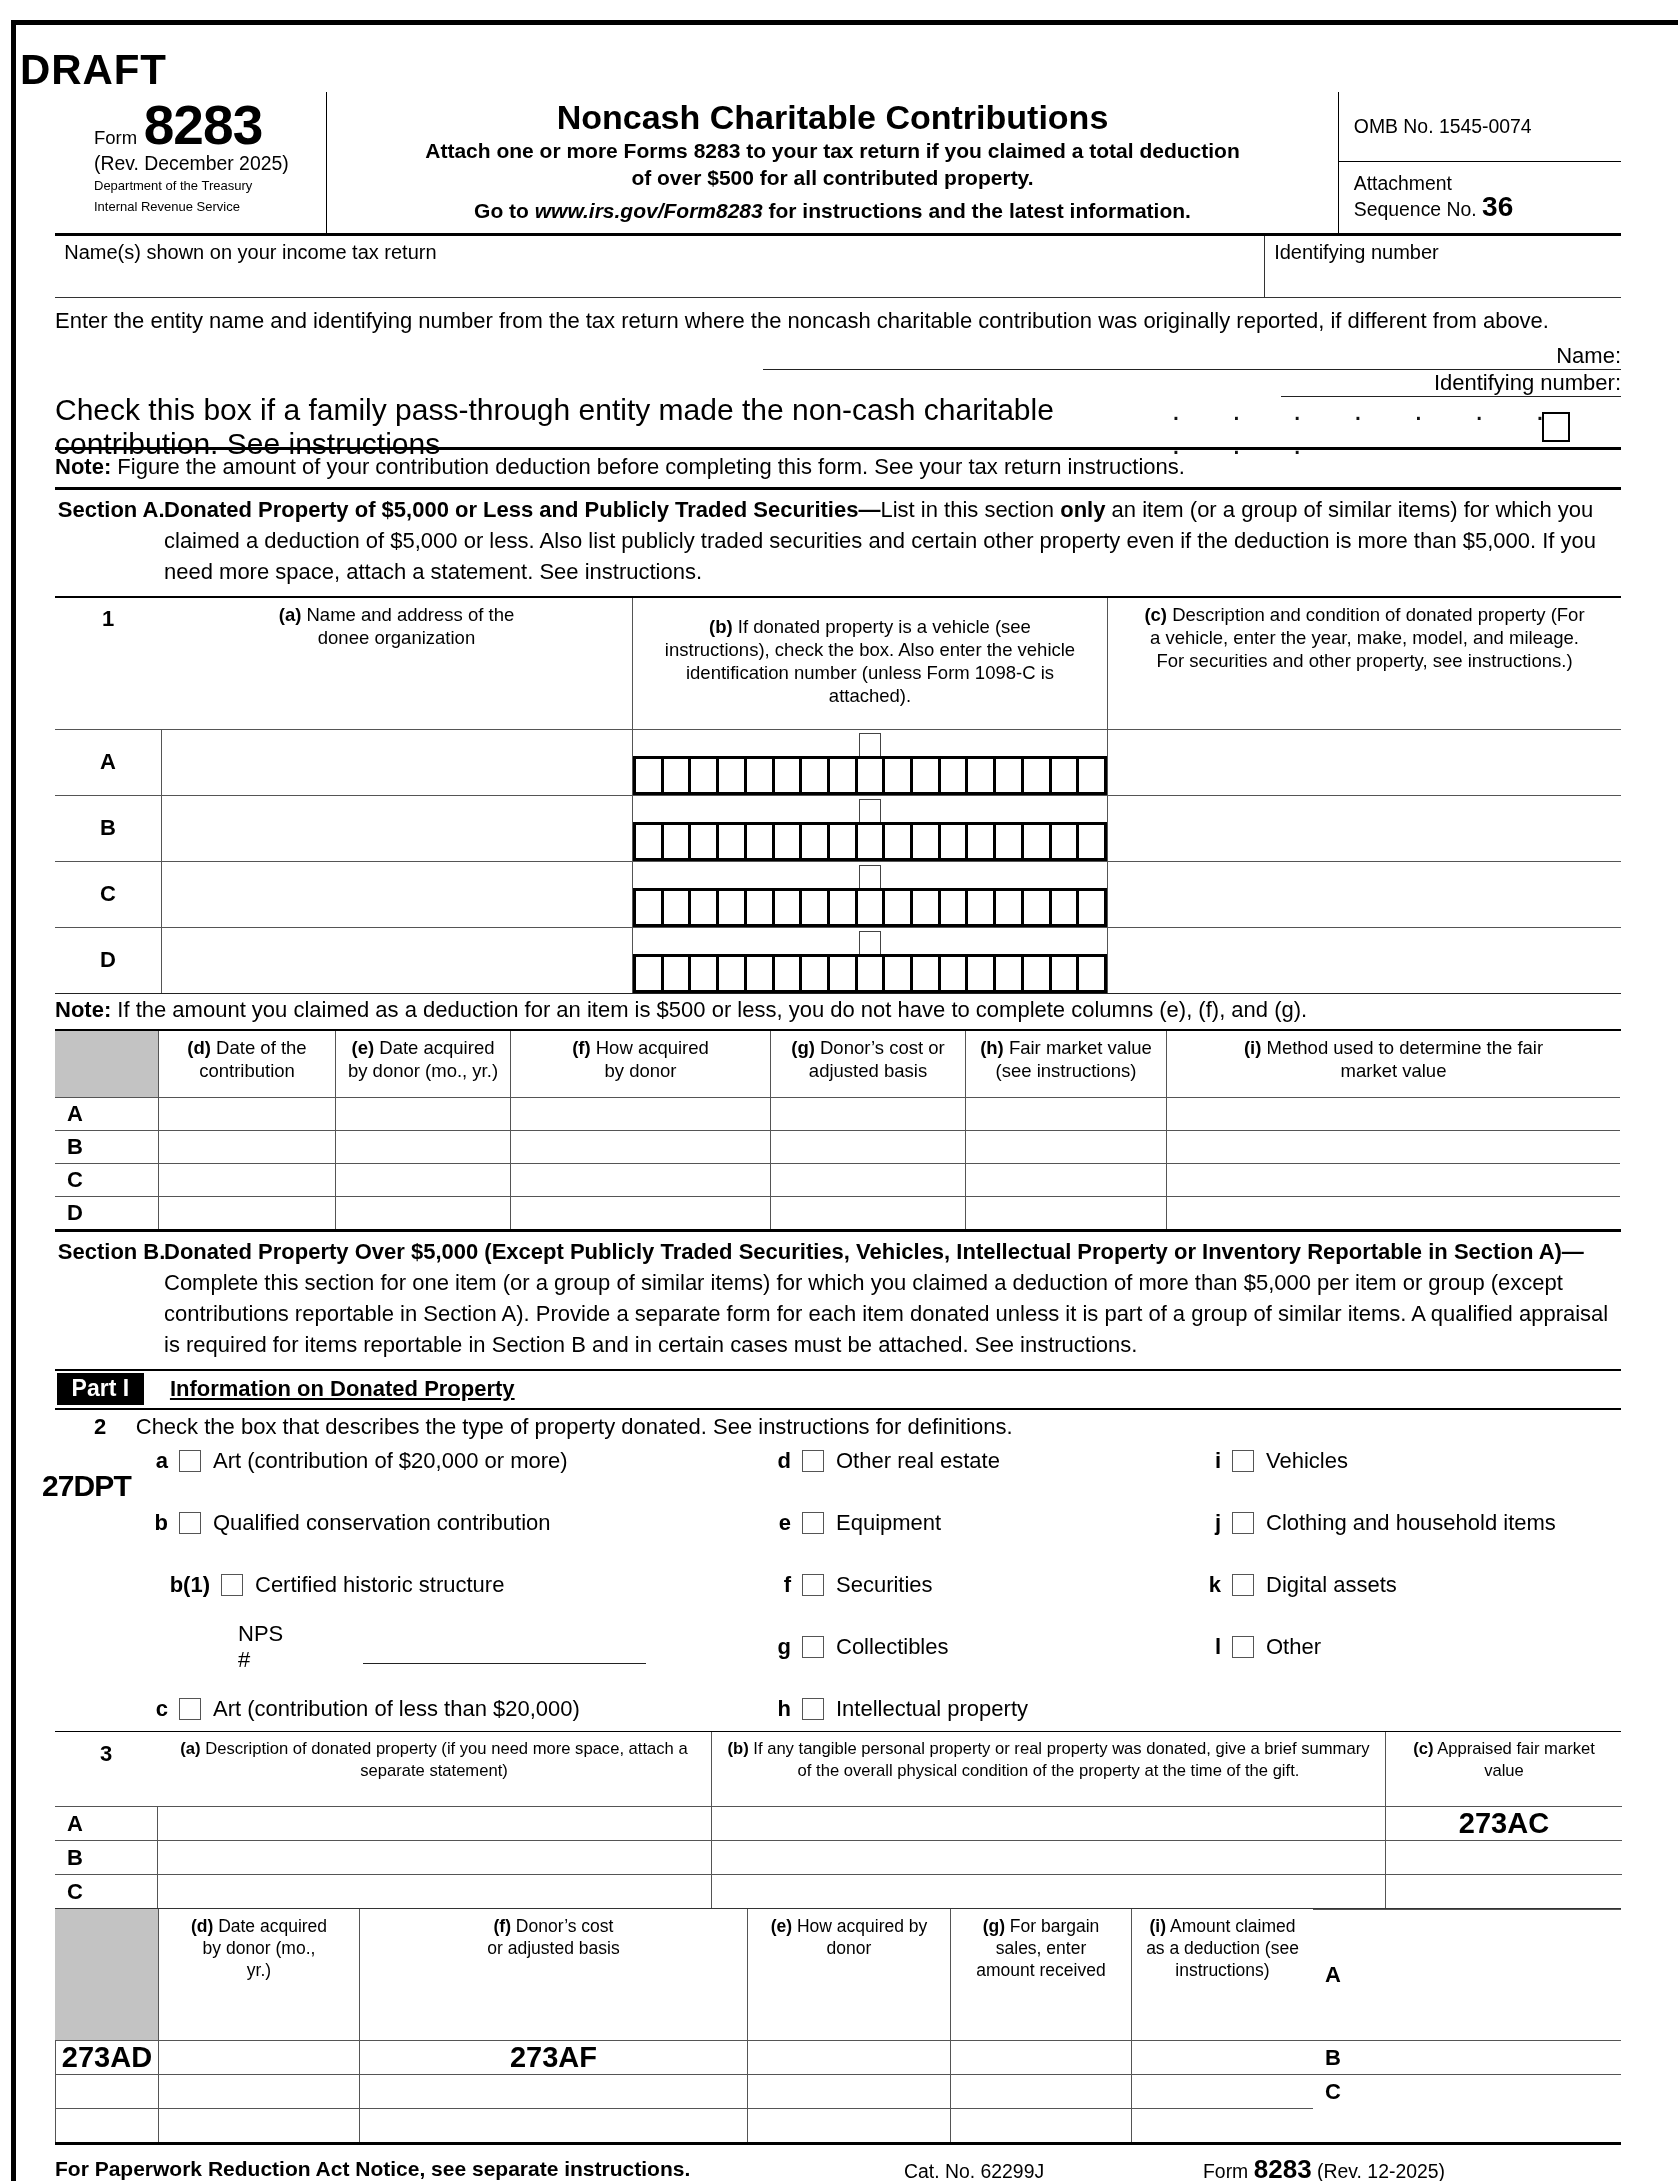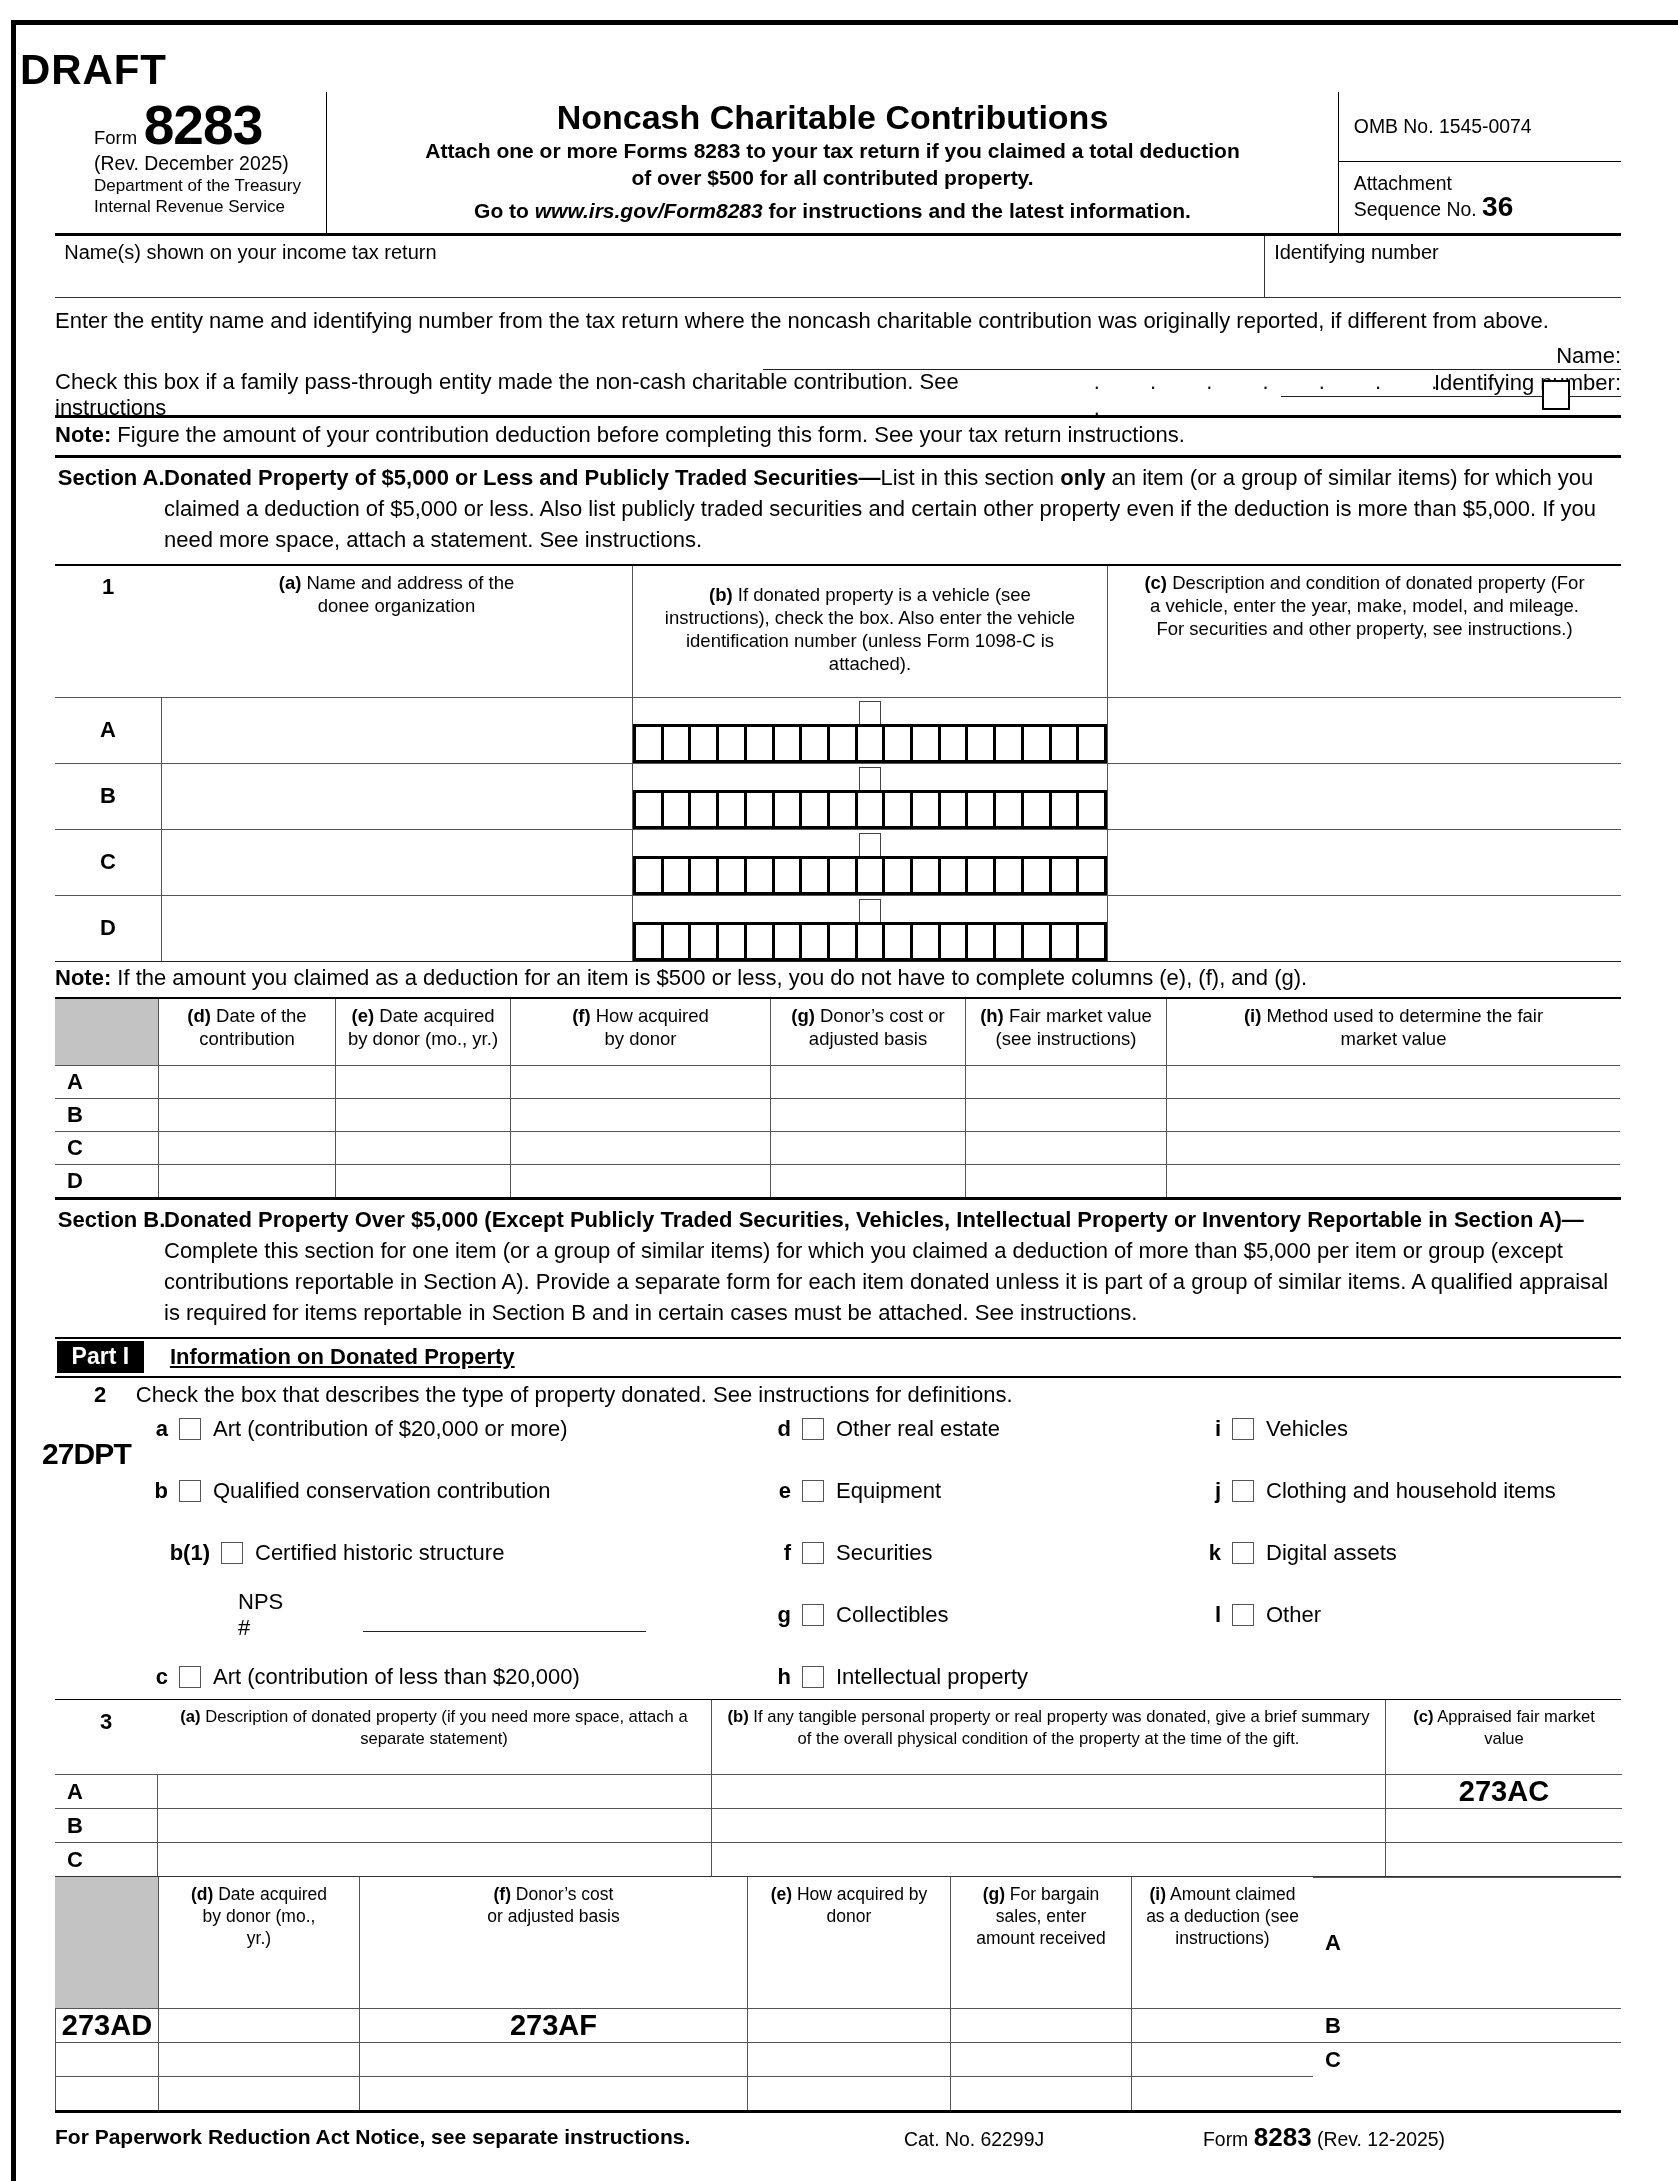--- a/index.html
+++ b/index.html
@@ -10,21 +10,21 @@
   .draft{position:absolute;left:20px;top:46px;font-size:42px;font-weight:bold;letter-spacing:0.9px;}
   .content{position:absolute;left:55px;top:92px;width:1566px;}
 
   
   .band{display:grid;grid-template-columns:272px 1011px 283px;height:141px;border-bottom:3.7px solid #000;}
   .band-left{border-right:1.8px solid #000;padding:9.2px 5.5px 0 39px;box-sizing:border-box;}
   .form-no-line{display:flex;align-items:baseline;gap:6.5px;}
   .form-word{font-size:18.5px;}
   .form-no{font-size:55px;font-weight:bold;letter-spacing:-0.9px;line-height:48px;}
   .rev{font-size:19.4px;margin-top:2.8px;}
-  .dept{font-size:17px;line-height:21px;}
+  .dept{font-size:13px;line-height:21px;}
   .dept:first-of-type{margin-top:6.5px;}
   .band-center{text-align:center;padding-top:5.5px;}
   .title{font-size:34px;font-weight:bold;}
   .sub{font-size:21px;font-weight:bold;line-height:27px;}
   .sub:first-of-type{margin-top:4.6px;}
   .goto{font-size:21px;font-weight:bold;margin-top:8.3px;}
   .goto i{font-style:italic;}
   .band-right{border-left:1.8px solid #000;box-sizing:border-box;display:flex;flex-direction:column;}
   .omb{height:70px;border-bottom:1.8px solid #000;display:flex;align-items:center;padding-left:14.8px;font-size:19.4px;box-sizing:border-box;}
   .attach{padding:9.2px 0 0 14.8px;font-size:19.4px;line-height:24px;}
@@ -35,21 +35,21 @@
   .name-row .cell{padding:4.6px 9.2px;font-size:20px;box-sizing:border-box;}
   .name-row .right{border-left:1.8px solid #333;}
 
   
   .entity-para{margin-top:8.3px;font-size:22px;line-height:29px;width:1560px;}
   .entity-line{margin-top:7.4px;height:33px;font-size:22px;display:flex;align-items:flex-end;flex-direction:column;}
   .uline{display:inline-block;border-bottom:1.8px solid #222;height:24px;box-sizing:border-box;}
   .u-name{width:858px;margin-left:13px;}
   .entity-line .idlbl{margin-left:20px;}
   .u-id{width:340px;margin-left:14.8px;}
-  .check-line{position:relative;height:39px;display:flex;align-items:center;font-size:22px;border-bottom:3.7px solid #000;}
+  .check-line{position:relative;height:39px;display:flex;align-items:center;font-size:30px;border-bottom:3.7px solid #000;margin-top:32px;}
   .dots{letter-spacing:22px;margin-left:31px;color:#111;}
   .bigbox{position:absolute;right:51px;top:4.6px;width:24px;height:26px;border:2.8px solid #000;background:#fff;}
 
   .note-row{padding:4.6px 0 6.5px;font-size:22px;border-bottom:3.7px solid #000;}
   .note-row b{font-weight:bold;}
 
   
   .sec-head{position:relative;padding:4.6px 0 8.3px 109px;font-size:22px;line-height:31px;border-bottom:2.8px solid #000;box-sizing:border-box;}
   .sec-head .sec-label{position:absolute;left:2.8px;top:4.6px;font-weight:bold;}
   .sec-head b{font-weight:bold;}

